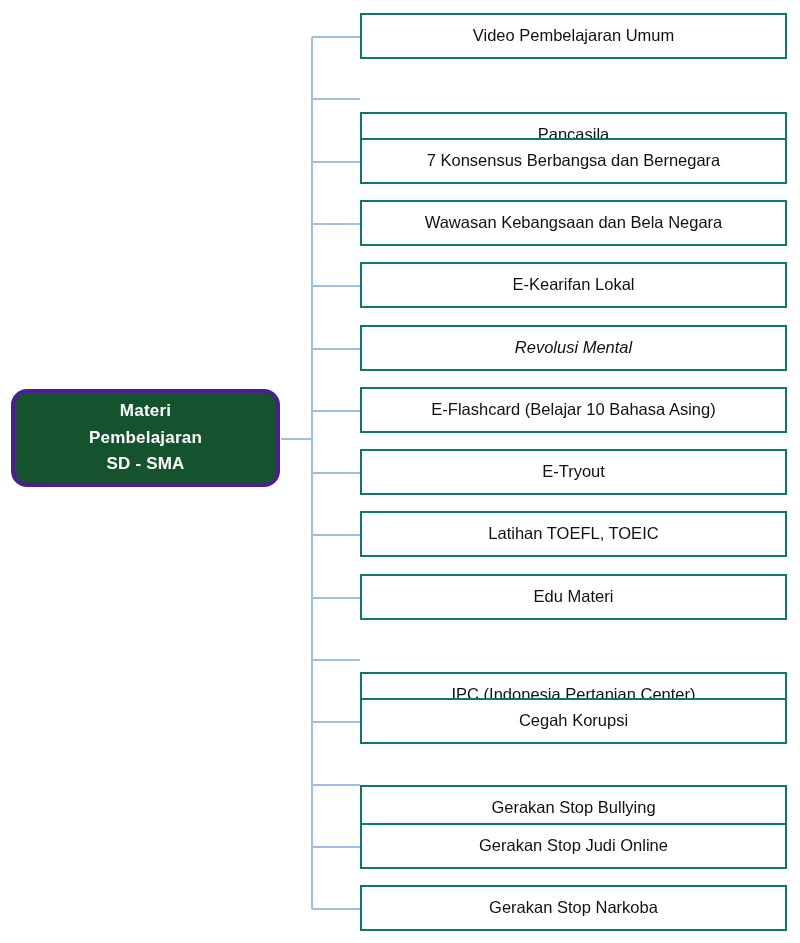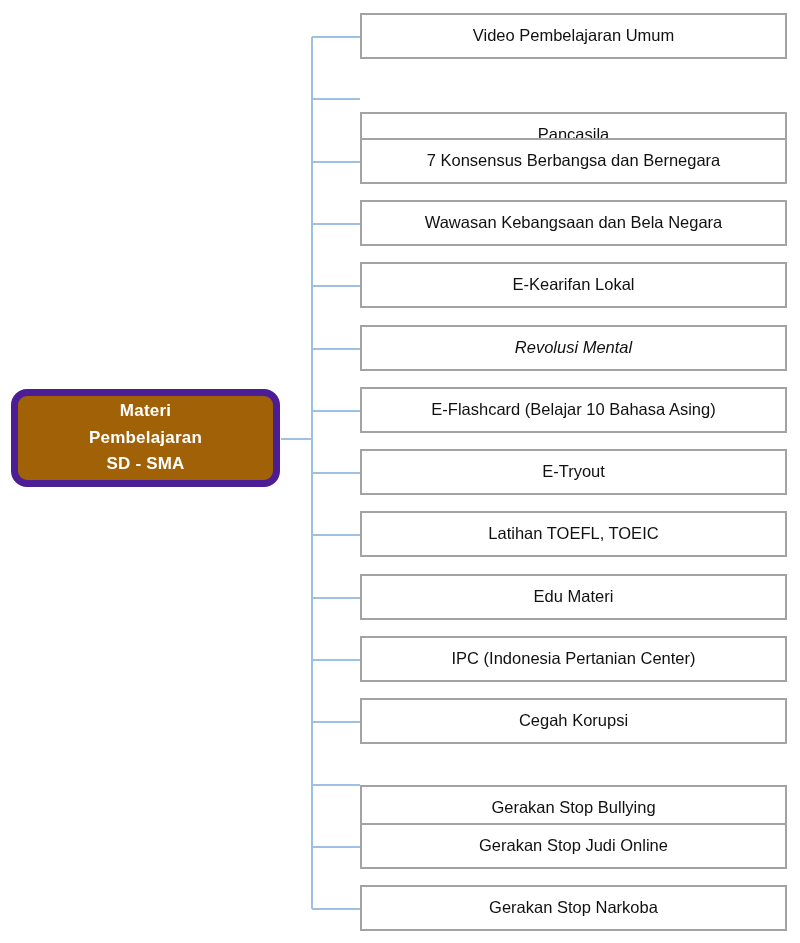--- a/index.html
+++ b/index.html
@@ -20,22 +20,22 @@
   }
   
   #root-node {
     position: absolute;
     left: 11px;
     top: 389px;
     width: 269px;
     height: 98px;
     box-sizing: border-box;
     border-radius: 16px;
-    background: #a16207;
-    border: 7px solid #4c1d95;
+    background: #14532d;
+    border: 4px solid #4c1d95;
     display: flex;
     align-items: center;
     justify-content: center;
     text-align: center;
   }
   #root-node-label {
     color: #ffffff;
     font-weight: bold;
     font-size: 17px;
     line-height: 1.55;
@@ -53,21 +53,21 @@
     pointer-events: none;
   }
   
   .leaf-node {
     position: absolute;
     left: 360px;
     width: 427px;
     height: 46px;
     box-sizing: border-box;
     background: #ffffff;
-    border: 2px solid #a3a3a3;
+    border: 2px solid #0f766e;
     display: flex;
     align-items: center;
     justify-content: center;
     text-align: center;
   }
   .leaf-node-label {
     color: #111111;
     font-size: 16.5px;
     line-height: 1.2;
     padding: 0 10px;
@@ -131,21 +131,21 @@
       </div>
       <div class="leaf-node" style="top: 449.1px;">
         <span class="leaf-node-label">E-Tryout</span>
       </div>
       <div class="leaf-node" style="top: 511.4px;">
         <span class="leaf-node-label">Latihan TOEFL, TOEIC</span>
       </div>
       <div class="leaf-node" style="top: 573.7px;">
         <span class="leaf-node-label">Edu Materi</span>
       </div>
-      <div class="leaf-node" style="top: 636px; text-align: center;">
+      <div class="leaf-node" style="top: 672px; text-align: center;">
         <span class="leaf-node-label">IPC (Indonesia Pertanian Center)</span>
       </div>
       <div class="leaf-node" style="top: 698.3px;">
         <span class="leaf-node-label">Cegah Korupsi</span>
       </div>
       <div class="leaf-node" style="top: 760.6px; margin-top: 24px;">
         <span class="leaf-node-label">Gerakan Stop Bullying</span>
       </div>
       <div class="leaf-node" style="top: 822.9px;">
         <span class="leaf-node-label">Gerakan Stop Judi Online</span>

